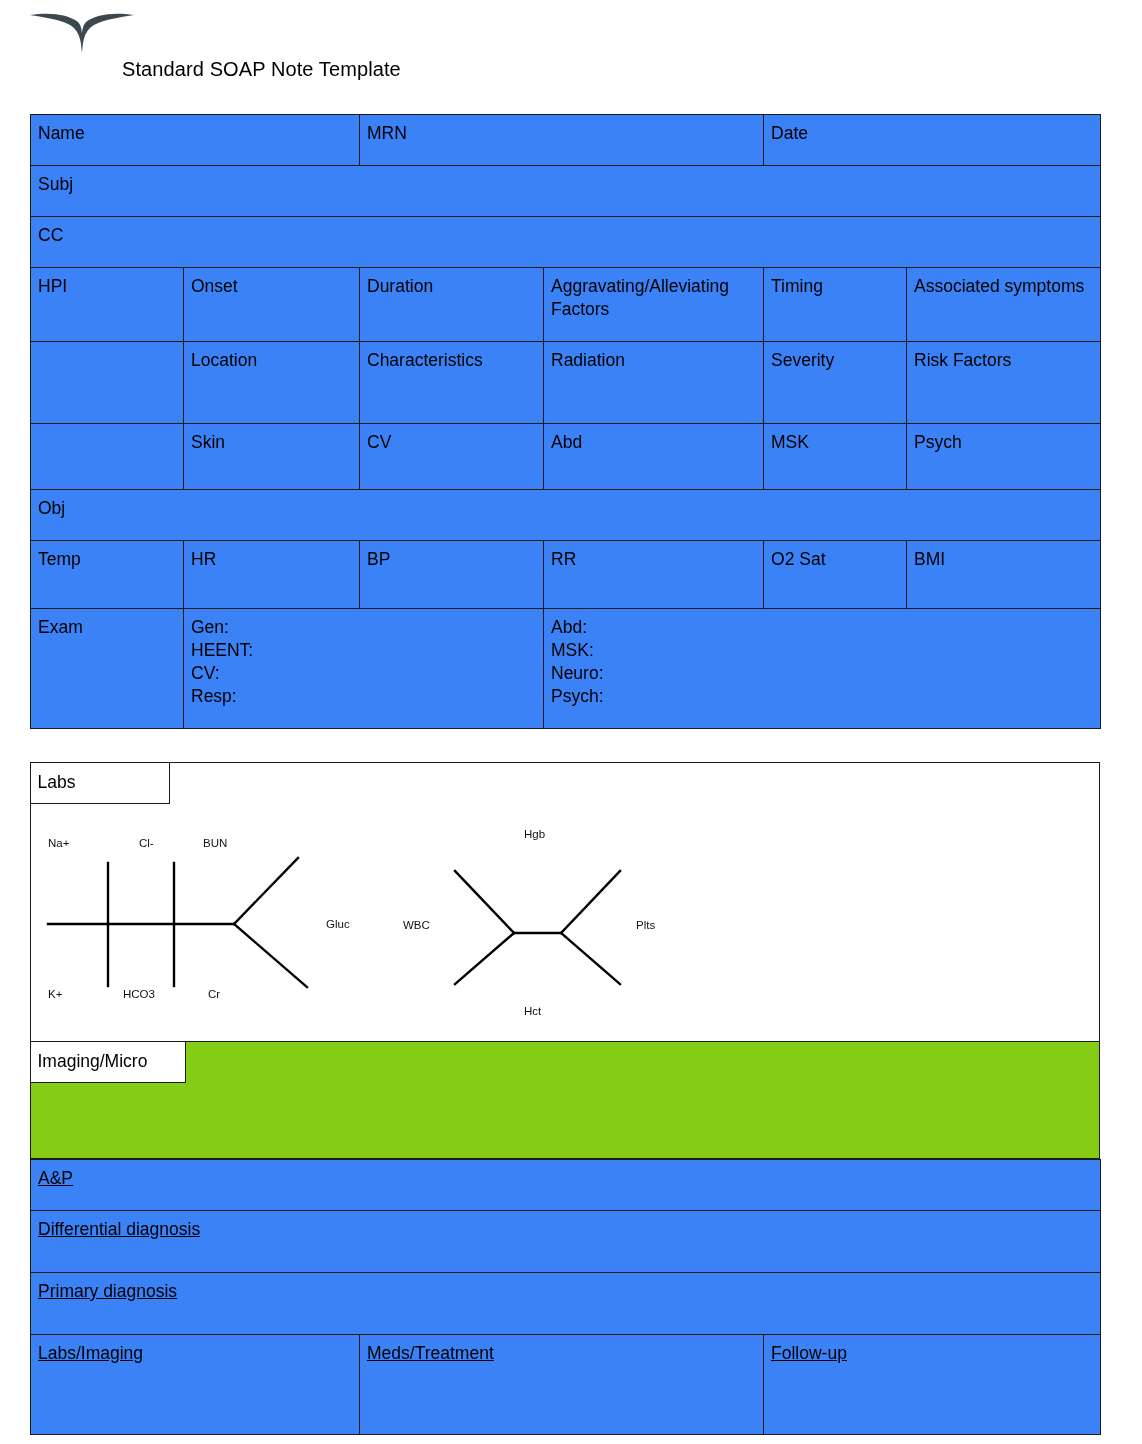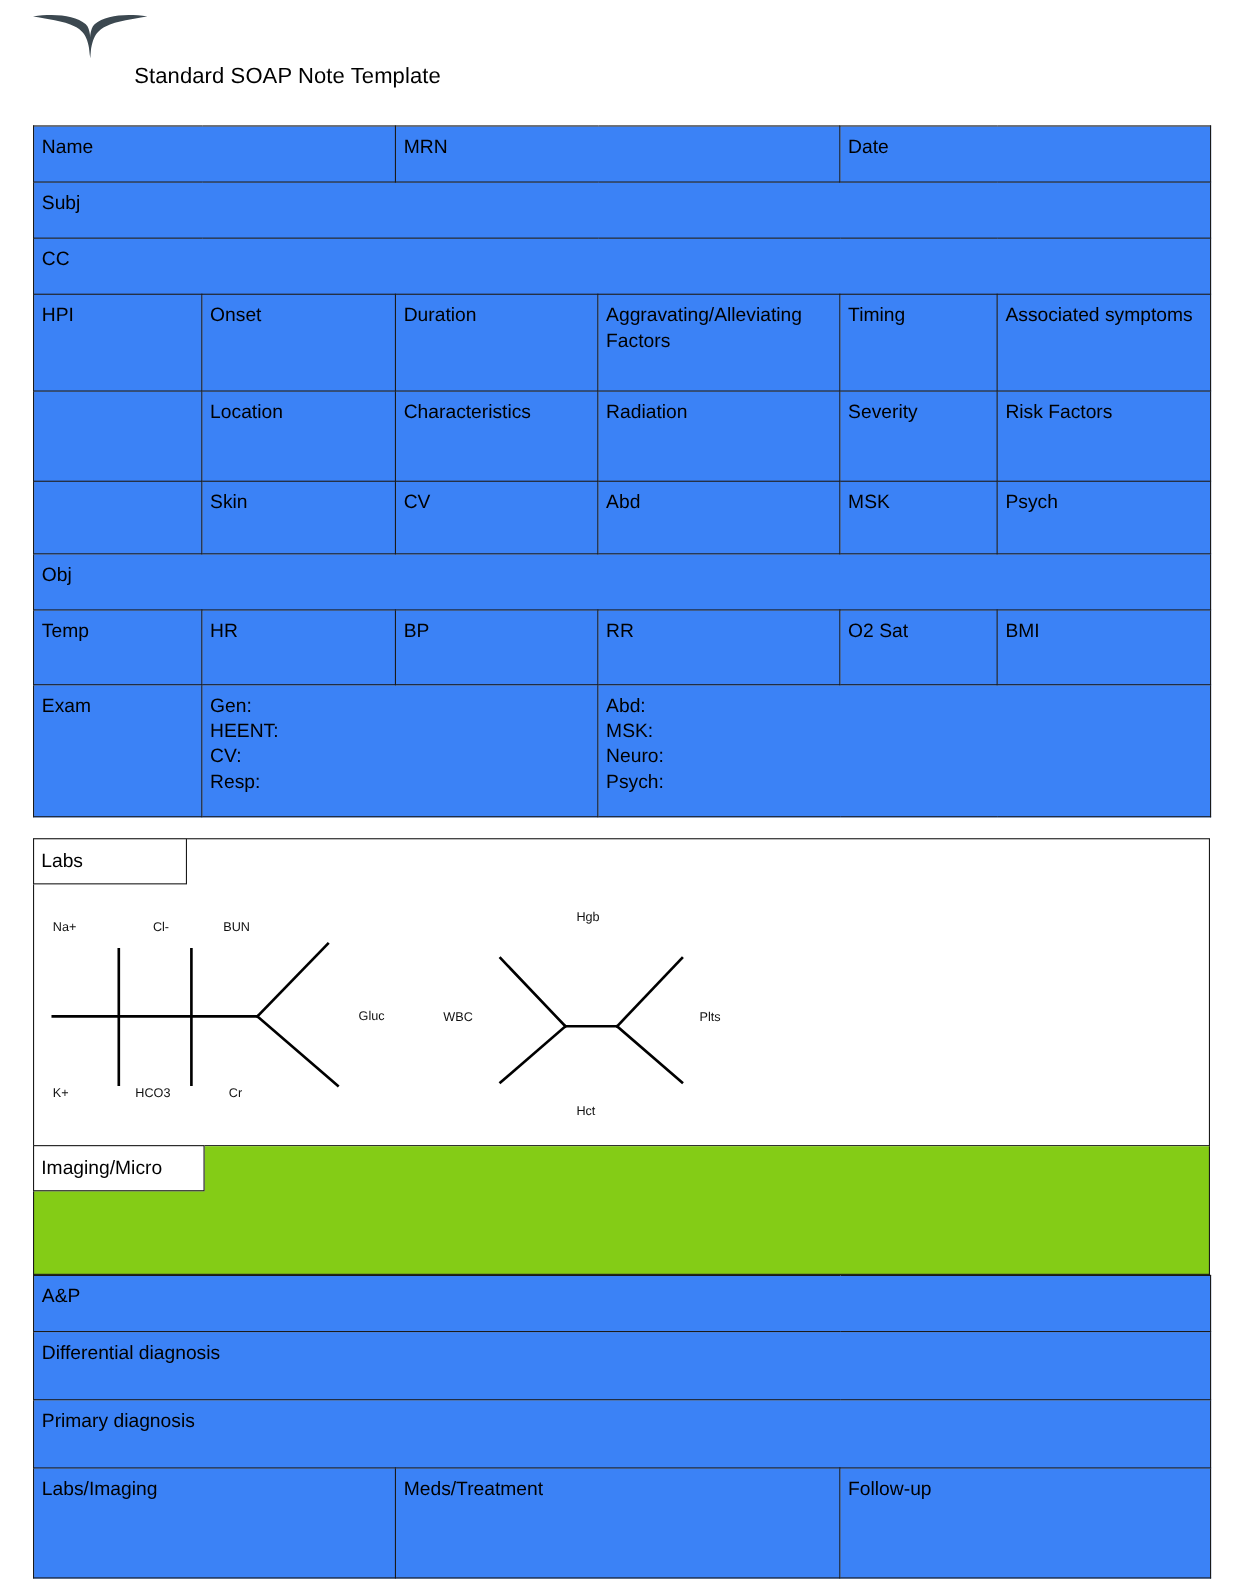--- a/index.html
+++ b/index.html
@@ -72,21 +72,21 @@
   }
   td.indent {
     padding-left: 14px;
   }
   .nw { white-space: nowrap; }
 
   
   .r-name td   { height: 37px; }
   .r-subj td   { height: 42px; }
   .r-cc td     { height: 41px; }
-  .r-hpi td    { height: 88px; }
+  .r-hpi td    { height: 74px; }
   .r-loc td    { height: 82px; }
   .r-ros td    { height: 74px; }
   .r-skin td   { height: 66px; }
   .r-obj td    { height: 40px; }
   .r-temp td   { height: 68px; }
   .r-exam td   { height: 116px; }
   .r-dx td     { height: 62px; }
   .r-bot td    { height: 100px; }
 
   
@@ -142,20 +142,21 @@
   }
   .img-zone .mini-label {
     width: 156px;
   }
 
   .sheet2 {
     position: absolute;
     left: 30px;
     top: 1159px;
     width: 1070px;
+    text-decoration: underline;
   }
 </style>
 </head>
 <body>
 
 <div class="header">
   <svg class="logo" viewBox="0 0 108 50" aria-hidden="true">
     <path d="M2 9 C 22 6, 40 8, 50 16 C 54 20, 55 28, 54 47 C 53 28, 48 22, 40 18 C 30 13, 14 11, 2 9 Z" fill="#3c4850"></path>
     <path d="M106 9 C 86 6, 68 8, 58 16 C 54 20, 53 28, 54 47 C 55 28, 60 22, 68 18 C 78 13, 94 11, 106 9 Z" fill="#3c4850"></path>
   </svg>

